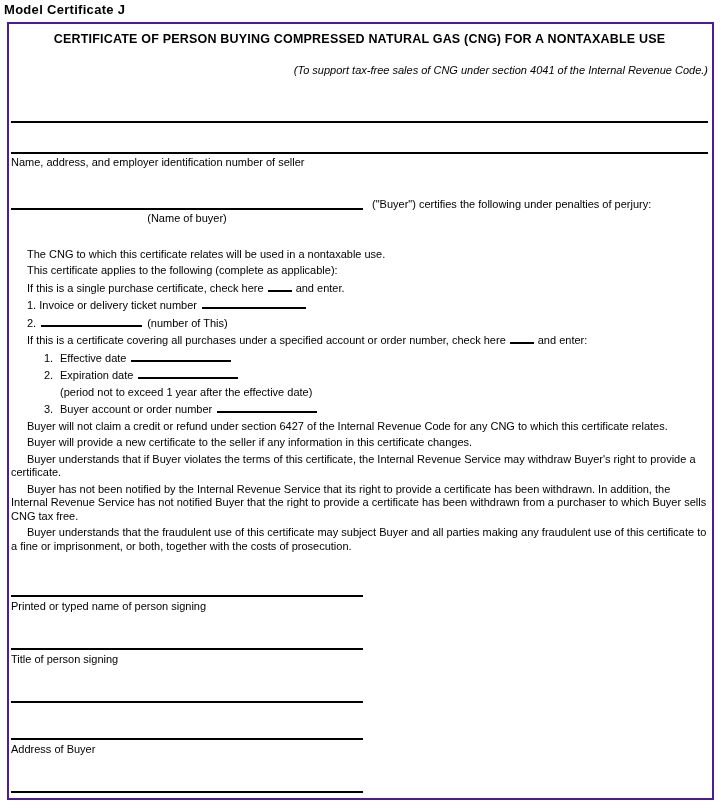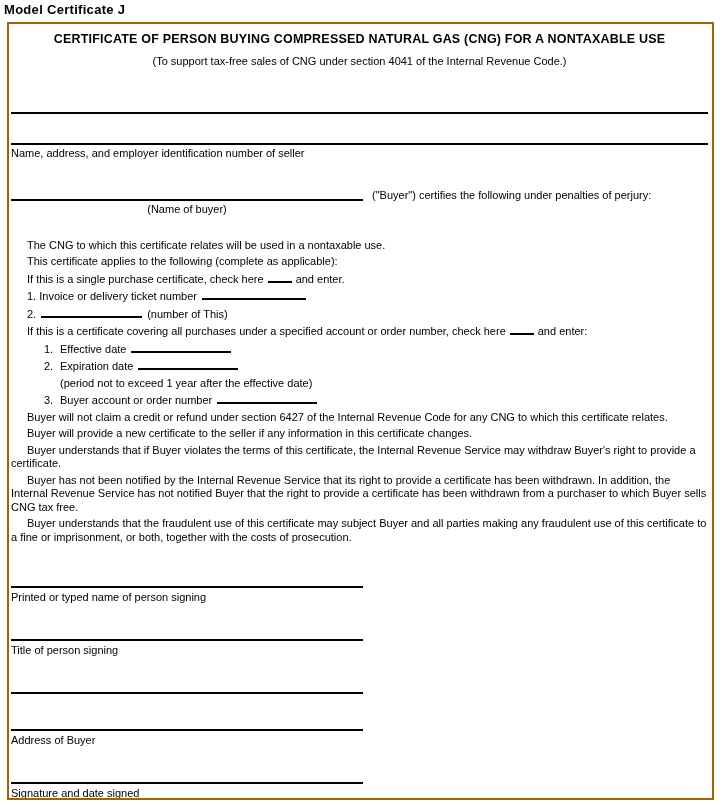--- a/index.html
+++ b/index.html
@@ -9,31 +9,31 @@
     font-family:"Liberation Sans", sans-serif;
     font-size:11px;
     -webkit-font-smoothing:none;
   }
   .doc-label{
     font-weight:bold;font-size:13px;line-height:15px;
     padding:2px 0 0 4px;letter-spacing:.3px;
   }
   .box{
     margin:5px 7px 0 7px;
-    border:2px solid #a16207;
+    border:2px solid #4c1d95;
     box-sizing:border-box;
     height:778px;
     padding:7px 4px 0 2px;
     overflow:hidden;
   }
   .cert-title{
     text-align:center;font-weight:bold;font-size:12.5px;
     letter-spacing:.2px;line-height:14px;margin-top:1px;
   }
-  .cert-subtitle{text-align:center;margin-top:9px;line-height:13px;}
+  .cert-subtitle{text-align:right;margin-top:18px;line-height:13px;font-style:italic;}
   .rule{height:2px;background:#000;}
   .rule-1{margin-top:44px;}
   .rule-2{margin-top:29px;}
   .seller-label{margin-top:2px;line-height:13.5px;}
   .buyer-row{display:flex;align-items:flex-start;margin-top:26px;}
   .buyer-col{width:352px;flex:none;}
   .buyer-line{height:12px;border-bottom:2px solid #000;}
   .buyer-caption{text-align:center;margin-top:2px;line-height:13px;}
   .buyer-statement{margin-left:9px;padding-top:2px;line-height:13px;}
   .body-text{margin-top:23px;}

